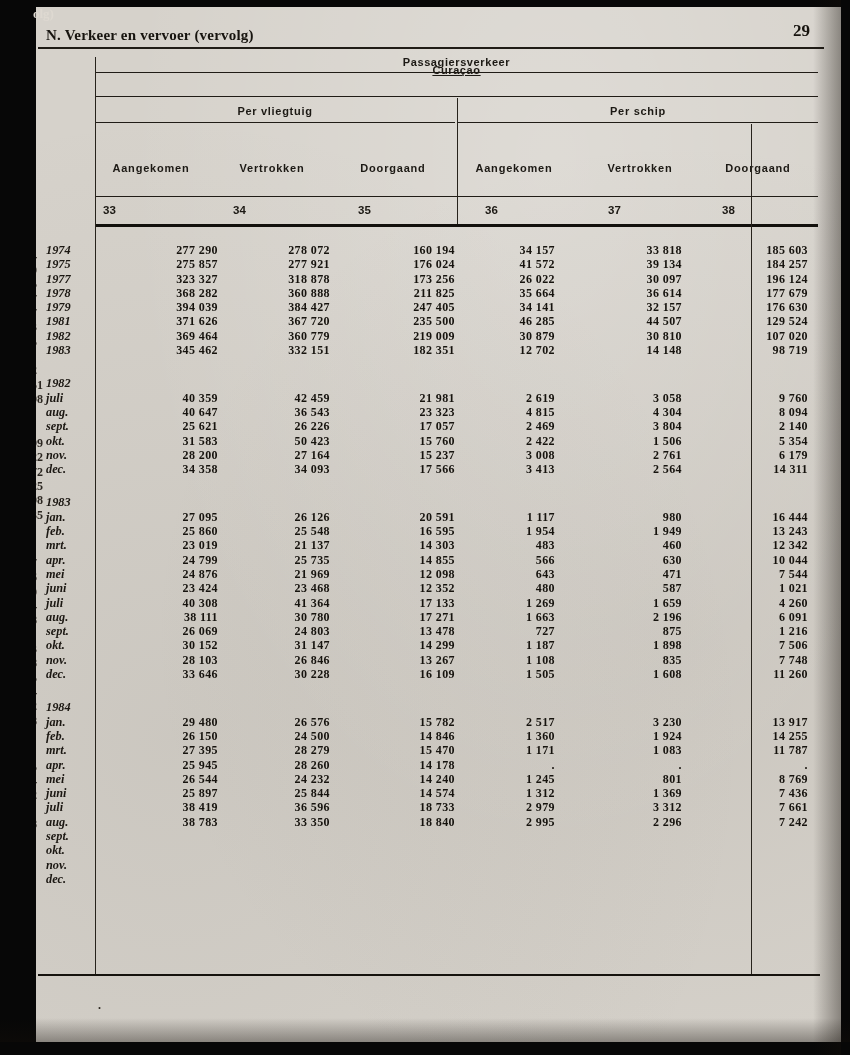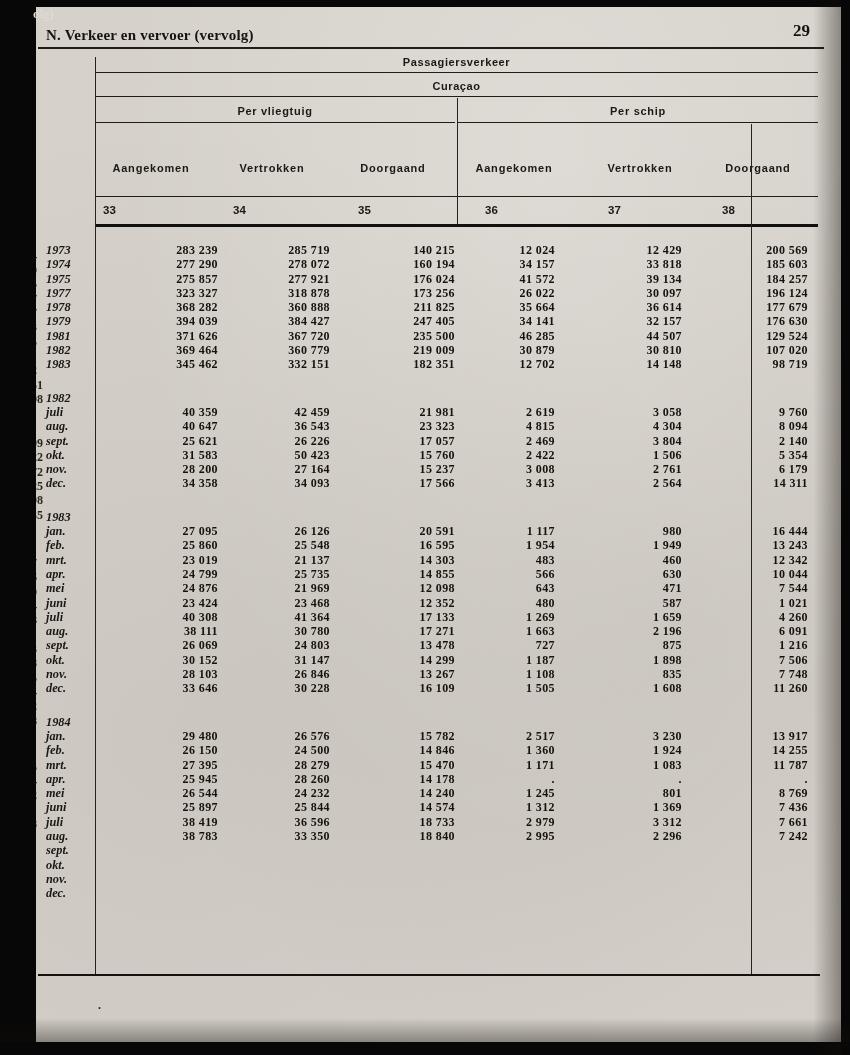--- a/index.html
+++ b/index.html
@@ -38,21 +38,21 @@
   .bottom-rule{top:974px;left:38px;width:782px;height:2px;background:#15120d;}
   .vline{position:absolute;width:1px;background:#27231c;}
   .v1{left:95px;top:57px;height:918px;}
   .v2{left:457px;top:98px;height:126px;}
   .v3{left:751px;top:124px;height:851px;}
 
   
   .caption{position:absolute;left:95px;width:723px;text-align:center;
     font-family:"Liberation Sans",sans-serif;font-weight:bold;font-size:11px;letter-spacing:0.6px;color:#1c1914;}
   .cap1{top:56px;}
-  .cap2{top:80px;}
+  .cap2{top:64px;text-decoration:underline;}
   .group{position:absolute;text-align:center;font-family:"Liberation Sans",sans-serif;font-weight:bold;font-size:11px;letter-spacing:0.7px;color:#1c1914;}
   .g1{top:105px;left:95px;width:360px;}
   .g2{top:105px;left:458px;width:360px;}
   .colhead{position:absolute;top:162px;text-align:center;font-family:"Liberation Sans",sans-serif;font-weight:bold;font-size:11px;letter-spacing:0.8px;color:#1c1914;}
   .h1{left:95px;width:112px;}
   .h2{left:216px;width:112px;}
   .h3{left:333px;width:120px;}
   .h4{left:462px;width:104px;}
   .h5{left:572px;width:136px;}
   .h6{left:694px;width:128px;}
@@ -106,29 +106,20 @@
   <div class="colnum n5">37</div>
   <div class="colnum n6">38</div>
   <div class="rule r5"></div>
 
   <div class="vline v1"></div>
   <div class="vline v2"></div>
   <div class="vline v3"></div>
 
   <div class="tbody">
       <div class="block">
-        <div class="row">
-          <div class="stub">1973</div>
-          <div class="num">283 239</div>
-          <div class="num">285 719</div>
-          <div class="num">140 215</div>
-          <div class="num">12 024</div>
-          <div class="num">12 429</div>
-          <div class="num">200 569</div>
-        </div>
         <div class="row">
           <div class="stub">1974</div>
           <div class="num">277 290</div>
           <div class="num">278 072</div>
           <div class="num">160 194</div>
           <div class="num">34 157</div>
           <div class="num">33 818</div>
           <div class="num">185 603</div>
         </div>
         <div class="row">

